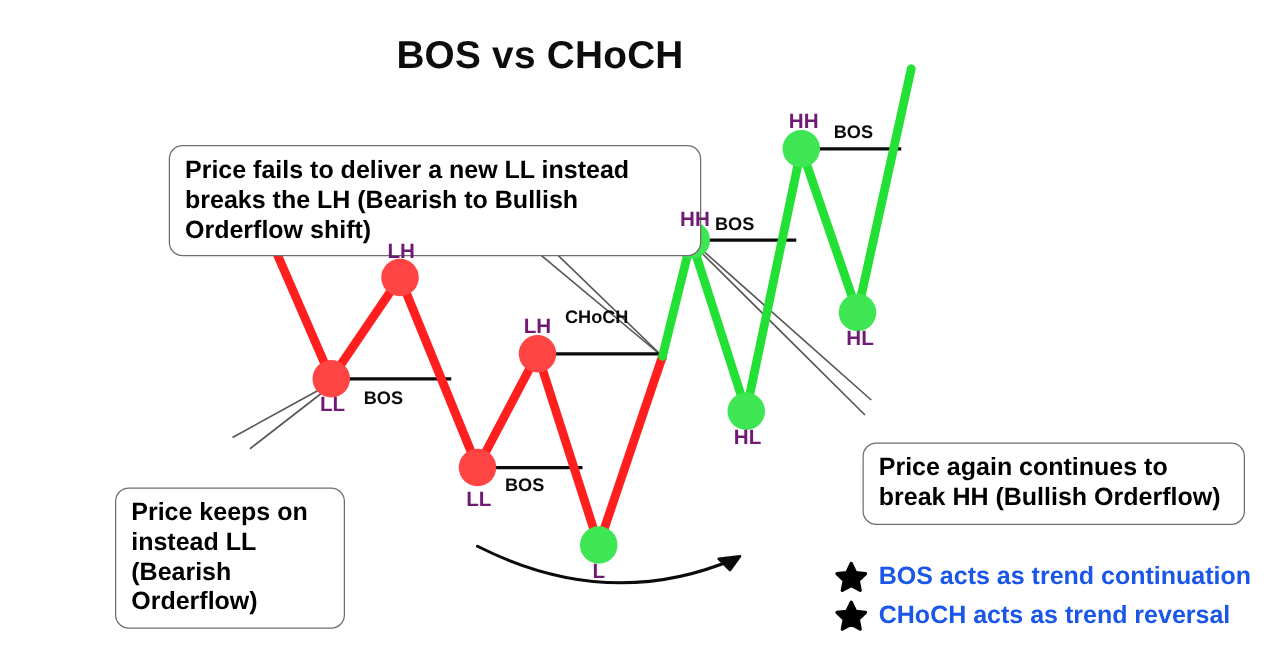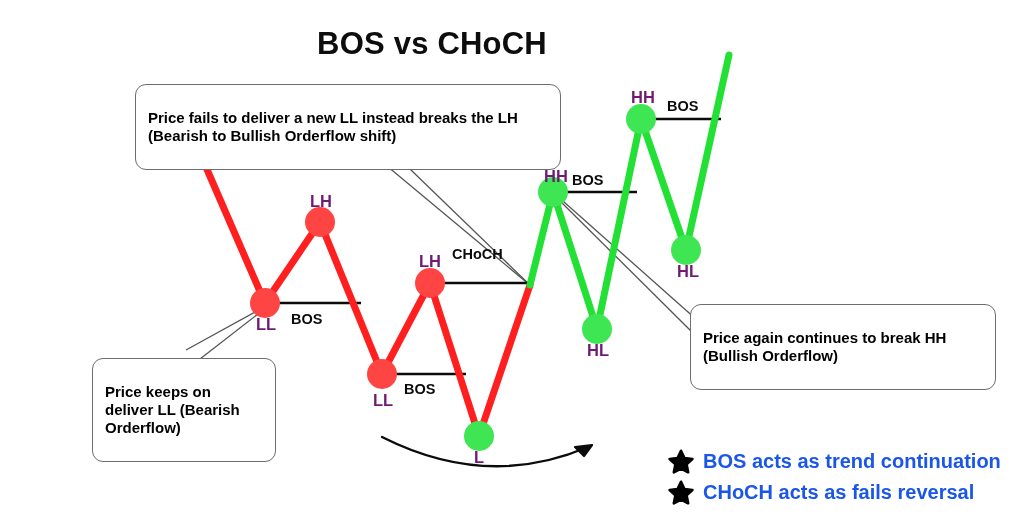--- a/index.html
+++ b/index.html
@@ -1,23 +1,23 @@
 <!DOCTYPE html>
 <html><head>
 <meta charset="utf-8">
 <style>
   html,body{margin:0;padding:0;}
   body{width:1024px;height:522px;background:#ffffff;font-family:"Liberation Sans",sans-serif;overflow:hidden;position:relative;}
   #stage{position:relative;width:1024px;height:522px;}
   svg.layer{position:absolute;left:0;top:0;width:1024px;height:522px;}
   .title{position:absolute;left:0;top:26px;width:864px;text-align:center;font-size:31px;font-weight:bold;color:#0d0d0d;letter-spacing:.2px;}
-  .callout{position:absolute;box-sizing:border-box;background:#ffffff;border:1.4px solid #6d6d6d;border-radius:11px;padding:24px 12px;font-size:15px;font-weight:bold;line-height:1.19;color:#000;z-index:6;}
+  .callout{position:absolute;box-sizing:border-box;background:#ffffff;border:1.4px solid #6d6d6d;border-radius:11px;padding:8px 12px;font-size:20px;font-weight:bold;line-height:1.19;color:#000;z-index:6;margin-top:32px;}
   .cal-top{left:135px;top:84px;width:426px;}
   .cal-left{left:92px;top:358px;width:184px;}
-  .cal-right{left:690px;top:304px;width:306px;}
+  .cal-right{left:690px;top:322px;width:306px;}
   .node-label{position:absolute;font-size:16.5px;font-weight:bold;color:#701a75;z-index:7;white-space:nowrap;}
   .seg-label{position:absolute;font-size:14.5px;font-weight:bold;color:#0b0b0b;z-index:7;white-space:nowrap;text-align:right;}
   .legend{position:absolute;left:668px;top:446px;z-index:8;}
   .legend-row{display:flex;align-items:center;gap:9px;height:31px;}
   .legend-row .star{flex:0 0 auto;display:block;}
   .legend-row .ltext{font-size:20px;font-weight:bold;color:#1a56e8;white-space:nowrap;}
 </style>
 </head>
 <body>
 
@@ -77,31 +77,31 @@
   <div class="node-label" style="left:631px;top:88px;">HH</div>
   <div class="node-label" style="left:677px;top:262px;">HL</div>
 
   <div class="seg-label" style="left:291px;top:311px;">BOS</div>
   <div class="seg-label" style="left:404px;top:381px;">BOS</div>
   <div class="seg-label" style="left:452px;top:246px;">CHoCH</div>
   <div class="seg-label" style="left:572px;top:172px;">BOS</div>
   <div class="seg-label" style="left:667px;top:98px;">BOS</div>
 
   <div class="callout cal-top">Price fails to deliver a new LL instead breaks the LH (Bearish to Bullish Orderflow shift)</div>
-  <div class="callout cal-left">Price keeps on deliver LL (Bearish Orderflow)</div>
+  <div class="callout cal-left">Price keeps on instead LL (Bearish Orderflow)</div>
   <div class="callout cal-right">Price again continues to break HH (Bullish Orderflow)</div>
 
   <div class="legend">
     <div class="legend-row">
       <svg class="star" width="26" height="26" viewBox="0 0 24 24">
         <path d="M12 1.6 L15.2 8.3 L22.5 9.2 L17.2 14.2 L18.6 21.5 L12 18 L5.4 21.5 L6.8 14.2 L1.5 9.2 L8.8 8.3 Z" fill="#000000" stroke="#000000" stroke-width="2.4" stroke-linejoin="round"></path>
       </svg>
       <span class="ltext">BOS acts as trend continuation</span>
     </div>
     <div class="legend-row">
       <svg class="star" width="26" height="26" viewBox="0 0 24 24">
         <path d="M12 1.6 L15.2 8.3 L22.5 9.2 L17.2 14.2 L18.6 21.5 L12 18 L5.4 21.5 L6.8 14.2 L1.5 9.2 L8.8 8.3 Z" fill="#000000" stroke="#000000" stroke-width="2.4" stroke-linejoin="round"></path>
       </svg>
-      <span class="ltext">CHoCH acts as fails reversal</span>
+      <span class="ltext">CHoCH acts as trend reversal</span>
     </div>
   </div>
 
 </div>
 
 </body></html>

